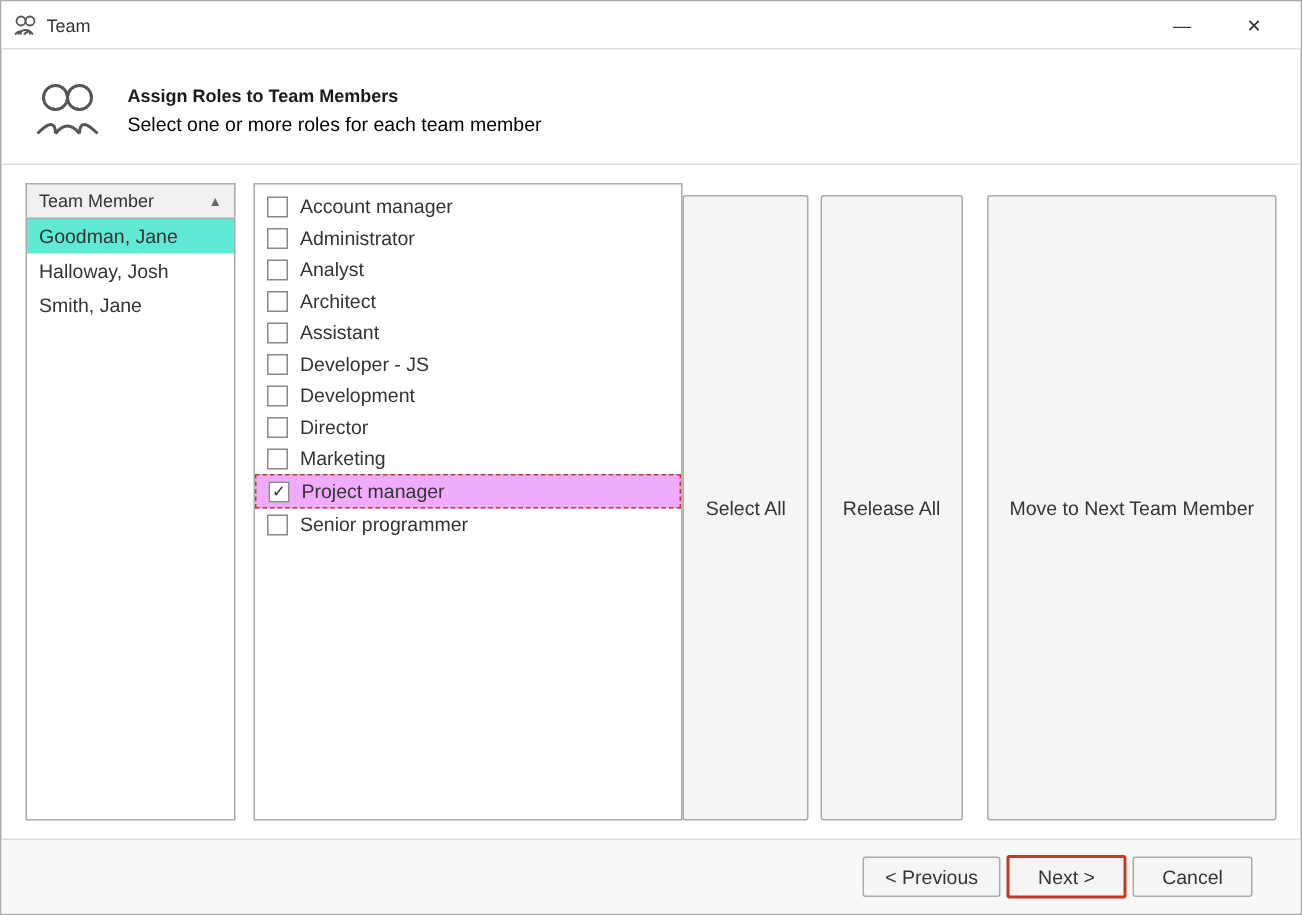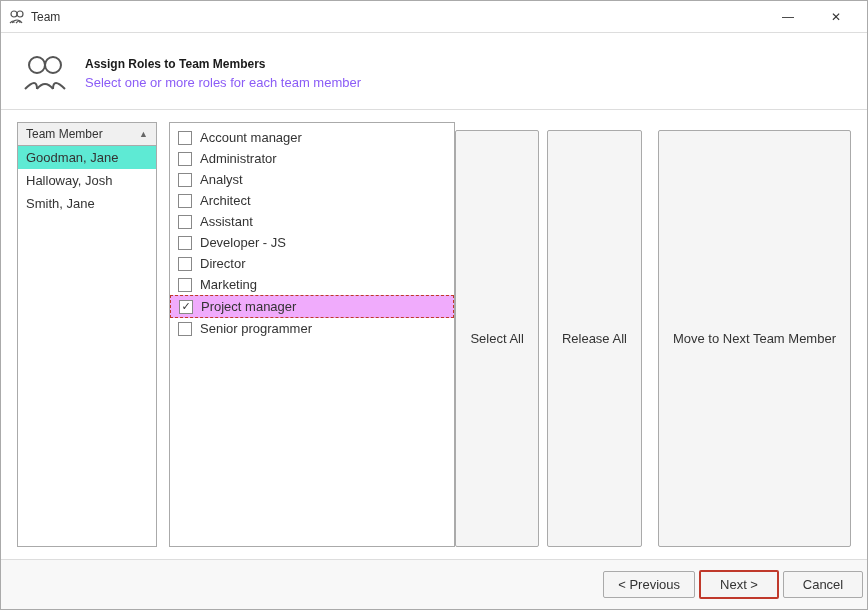--- a/index.html
+++ b/index.html
@@ -77,21 +77,21 @@
       height: 48px;
     }
     .header-text h2 {
       font-size: 12px;
       font-weight: 600;
       color: #1a1a1a;
       margin-bottom: 4px;
     }
     .header-text p {
       font-size: 13px;
-      color: #8b5cf6;
+      color: #000000;
     }
 
     .content {
       display: flex;
       flex: 1;
       overflow: hidden;
       padding: 12px 16px;
       gap: 12px;
     }
 
@@ -170,21 +170,21 @@
       content: '✓';
     }
     .roles-buttons {
       display: flex;
       gap: 8px;
       margin-top: 8px;
     }
 
     .bottom-bar {
       border-top: 1px solid #ddd;
-      padding: 10px 4px;
+      padding: 10px 32px;
       display: flex;
       justify-content: space-between;
       align-items: center;
       flex-shrink: 0;
       background: #f8f8f8;
     }
     .bottom-right {
       display: flex;
       align-items: center;
       gap: 4px;
@@ -284,20 +284,24 @@
           <div class="role-item">
             <div class="role-checkbox"></div>
             <span>Assistant</span>
           </div>
           <div class="role-item">
             <div class="role-checkbox"></div>
             <span>Developer - JS</span>
           </div>
           <div class="role-item">
             <div class="role-checkbox"></div>
+            <span>Development</span>
+          </div>
+          <div class="role-item">
+            <div class="role-checkbox"></div>
             <span>Director</span>
           </div>
           <div class="role-item">
             <div class="role-checkbox"></div>
             <span>Marketing</span>
           </div>
           <div class="role-item checked-highlighted">
             <div class="role-checkbox checked"></div>
             <span>Project manager</span>
           </div>

